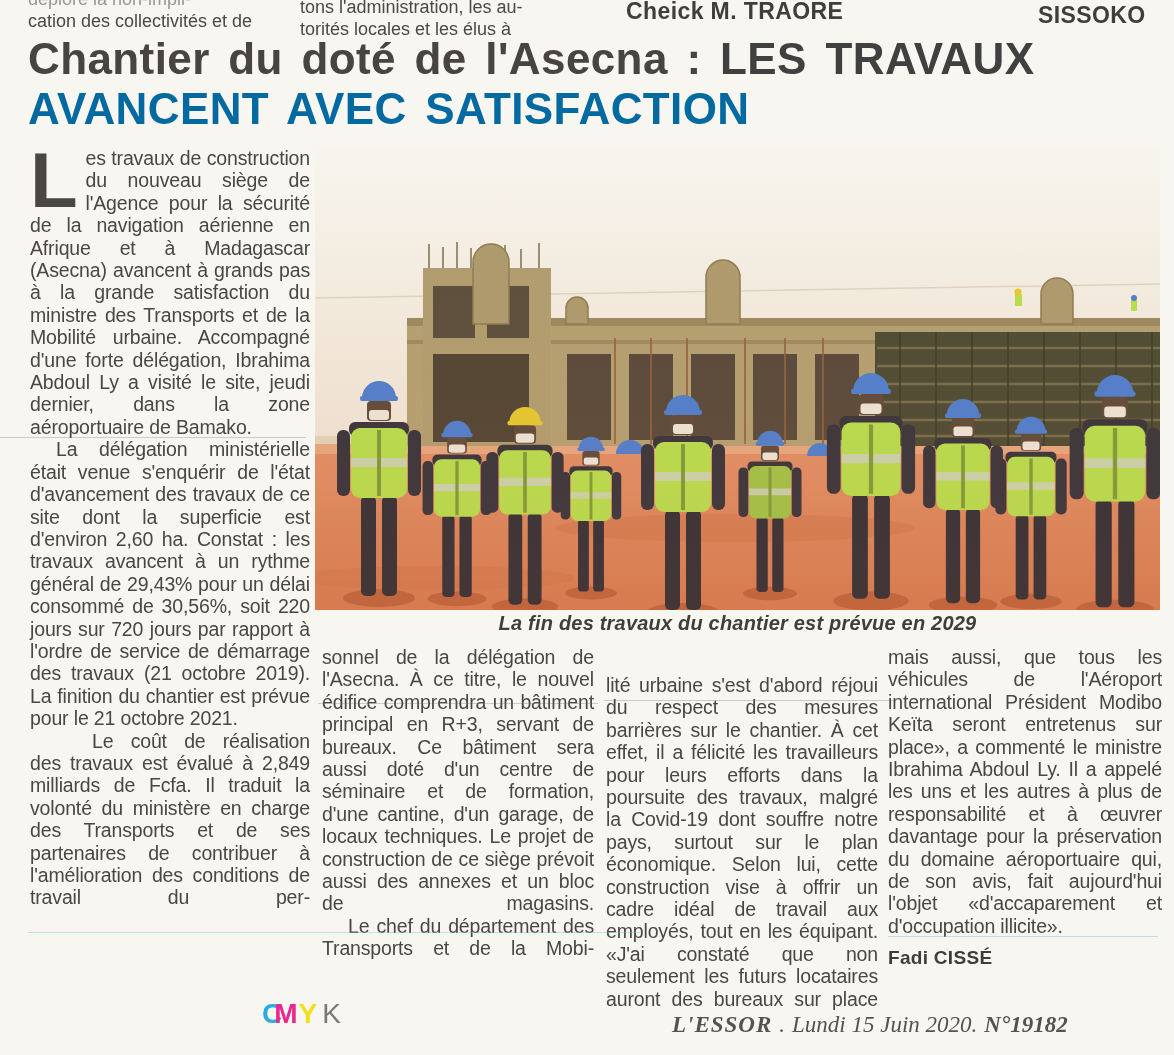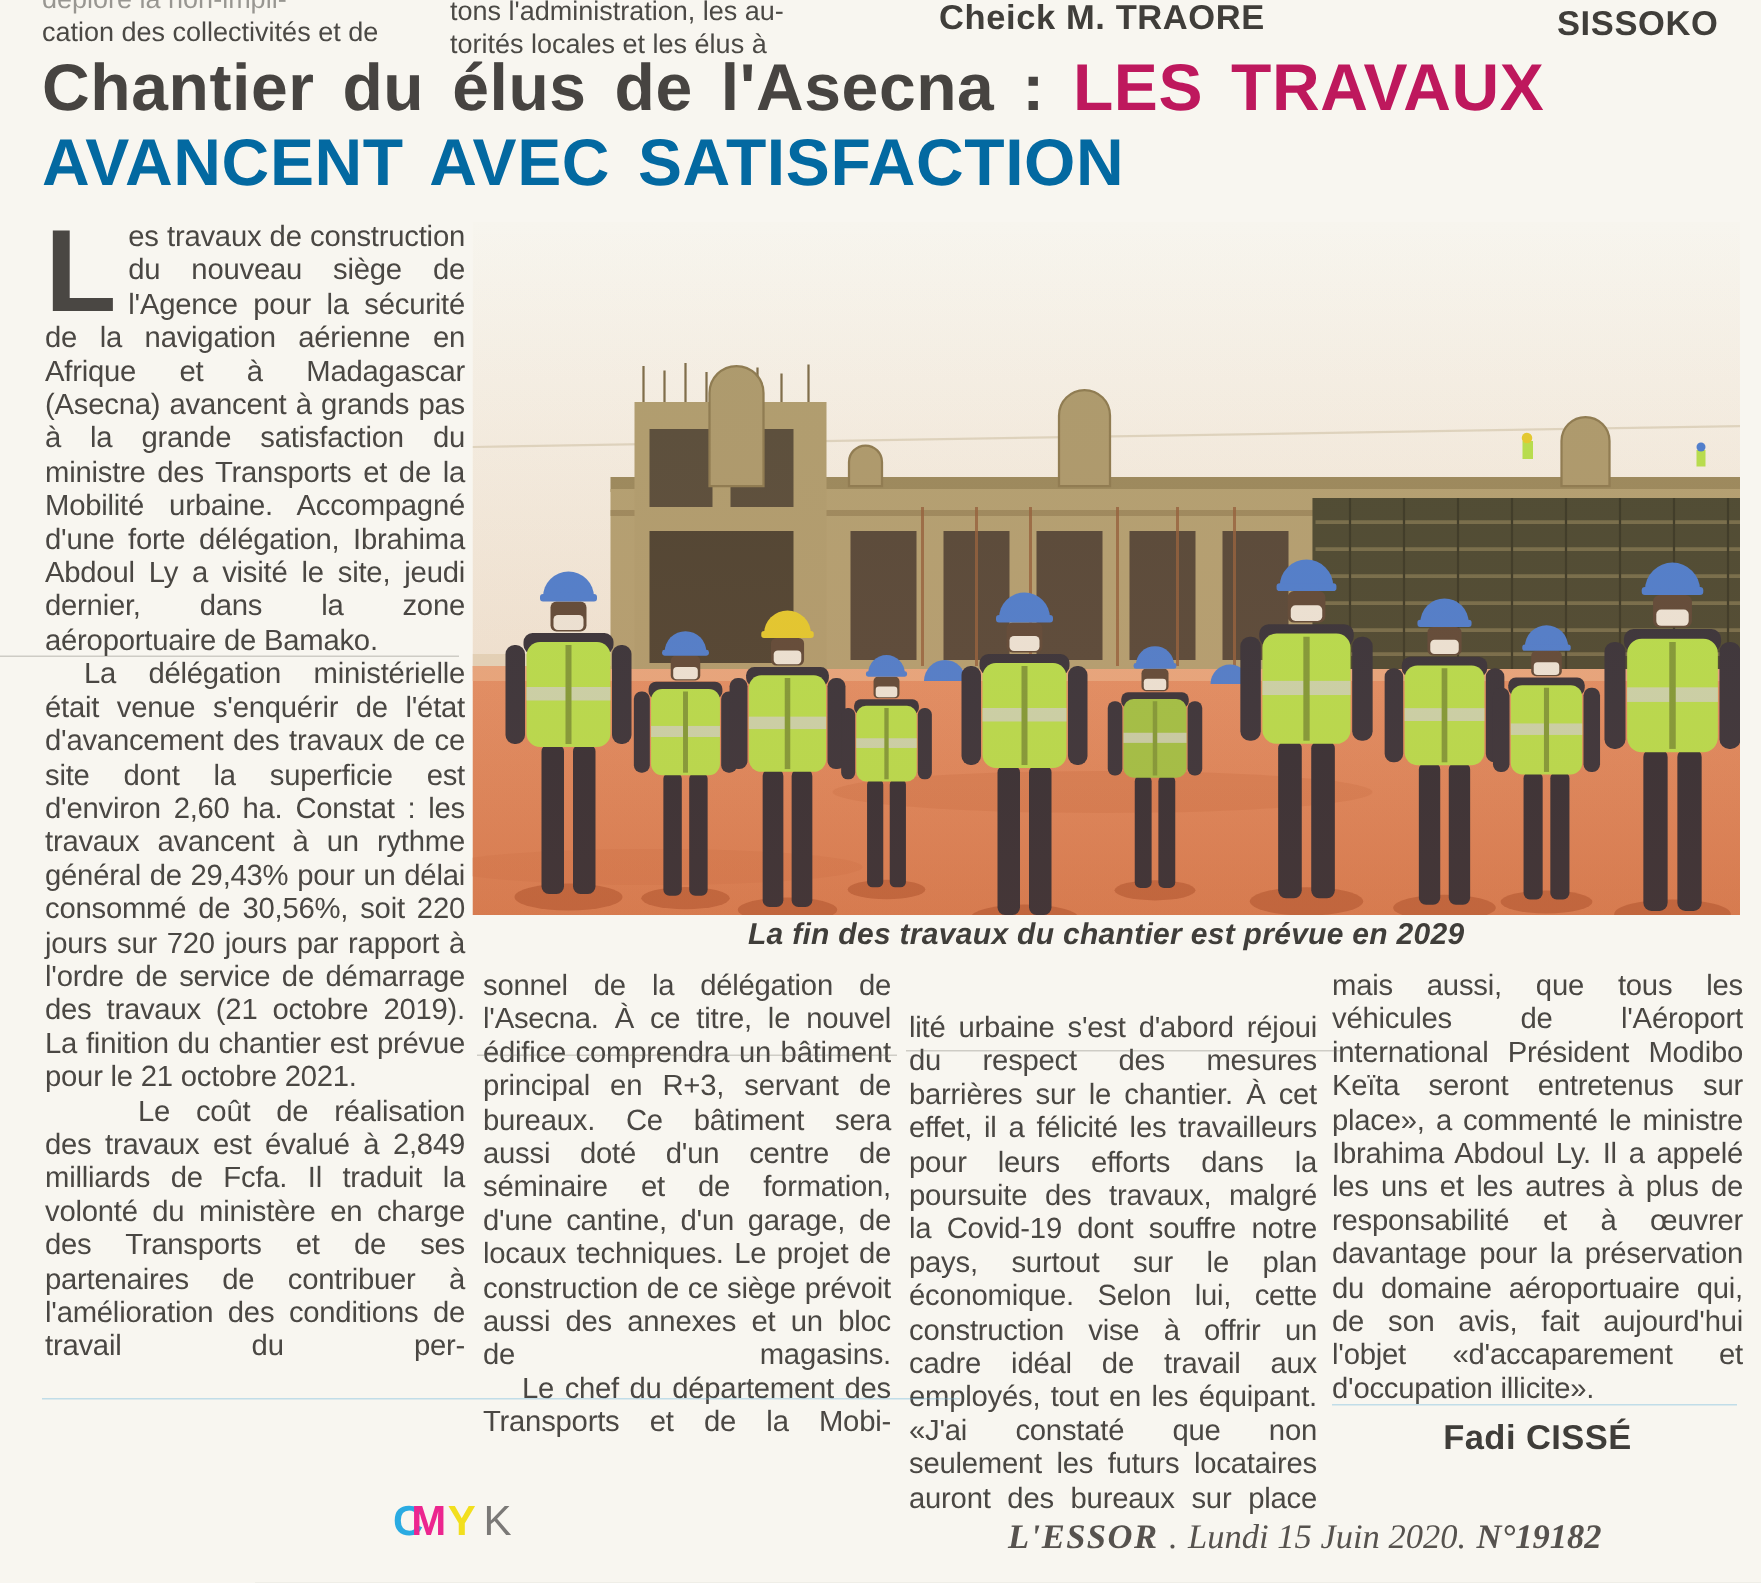--- a/index.html
+++ b/index.html
@@ -29,21 +29,21 @@
   .col1{left:30px;top:147px;width:280px;}
   .col2{left:322px;top:646px;width:272px;}
   .col3{left:606px;top:646px;width:272px;margin-top:28px;}
   .col4{left:888px;top:646px;width:274px;}
   .indent{text-indent:26px;}
   .indent-lg{text-indent:62px;}
   .dropcap{
     float:left;font-size:78px;line-height:62px;font-weight:bold;
     padding:2px 8px 0 0;color:#4a4743;
   }
-  .signature{margin-top:10px;text-align:center;font-weight:bold;font-size:23px;color:#3f3d39;letter-spacing:.3px;}
+  .signature{margin-top:10px;text-align:left;font-weight:bold;font-size:19px;color:#3f3d39;letter-spacing:.3px;}
   
   .photo{position:absolute;left:315px;top:148px;width:845px;height:462px;}
   .caption{
     position:absolute;left:315px;top:612px;width:845px;text-align:center;
     font-size:20px;font-weight:bold;font-style:italic;color:#403e3a;letter-spacing:.2px;
   }
   
   .cmyk{position:absolute;left:262px;top:998px;font-size:28px;font-weight:bold;letter-spacing:-1px;}
   .cmyk span{display:inline-block;}
   .cmyk .m{margin-left:-7px;}
@@ -71,21 +71,21 @@
     <div>cation des collectivités et de</div>
   </div>
   <div class="frag frag-mid">
     <div>tons l'administration, les au-</div>
     <div>torités locales et les élus à</div>
   </div>
   <div class="byline-top byline-left">Cheick M. TRAORE</div>
   <div class="byline-top byline-right">SISSOKO</div>
 
   <div class="headline">
-    <span>Chantier du élus de l'Asecna : </span><span style="color: #be185d;">LES TRAVAUX</span><br>
+    <span>Chantier du doté de l'Asecna : </span><span style="color: #404040;">LES TRAVAUX</span><br>
     <span style="color: #0369a1;">AVANCENT AVEC SATISFACTION</span>
   </div>
 
   <div class="col col1">
     <p><span class="dropcap">L</span><span>es travaux de construction du nouveau siège de l'Agence pour la sécurité de la navigation aérienne en Afrique et à Madagascar (Asecna) avancent à grands pas à la grande satisfaction du ministre des Transports et de la Mobilité urbaine. Accompagné d'une forte délégation, Ibrahima Abdoul Ly a visité le site, jeudi dernier, dans la zone aéroportuaire de Bamako.</span></p>
     <p class="indent">La délégation ministérielle était venue s'enquérir de l'état d'avancement des travaux de ce site dont la superficie est d'environ 2,60 ha. Constat : les travaux avancent à un rythme général de 29,43% pour un délai consommé de 30,56%, soit 220 jours sur 720 jours par rapport à l'ordre de service de démarrage des travaux (21 octobre 2019). La finition du chantier est prévue pour le 21 octobre 2021.</p>
     <p class="indent-lg cont">Le coût de réalisation des travaux est évalué à 2,849 milliards de Fcfa. Il traduit la volonté du ministère en charge des Transports et de ses partenaires de contribuer à l'amélioration des conditions de travail du per-</p>
   </div>
 
   <svg class="photo" viewBox="0 0 845 462" aria-hidden="true">

